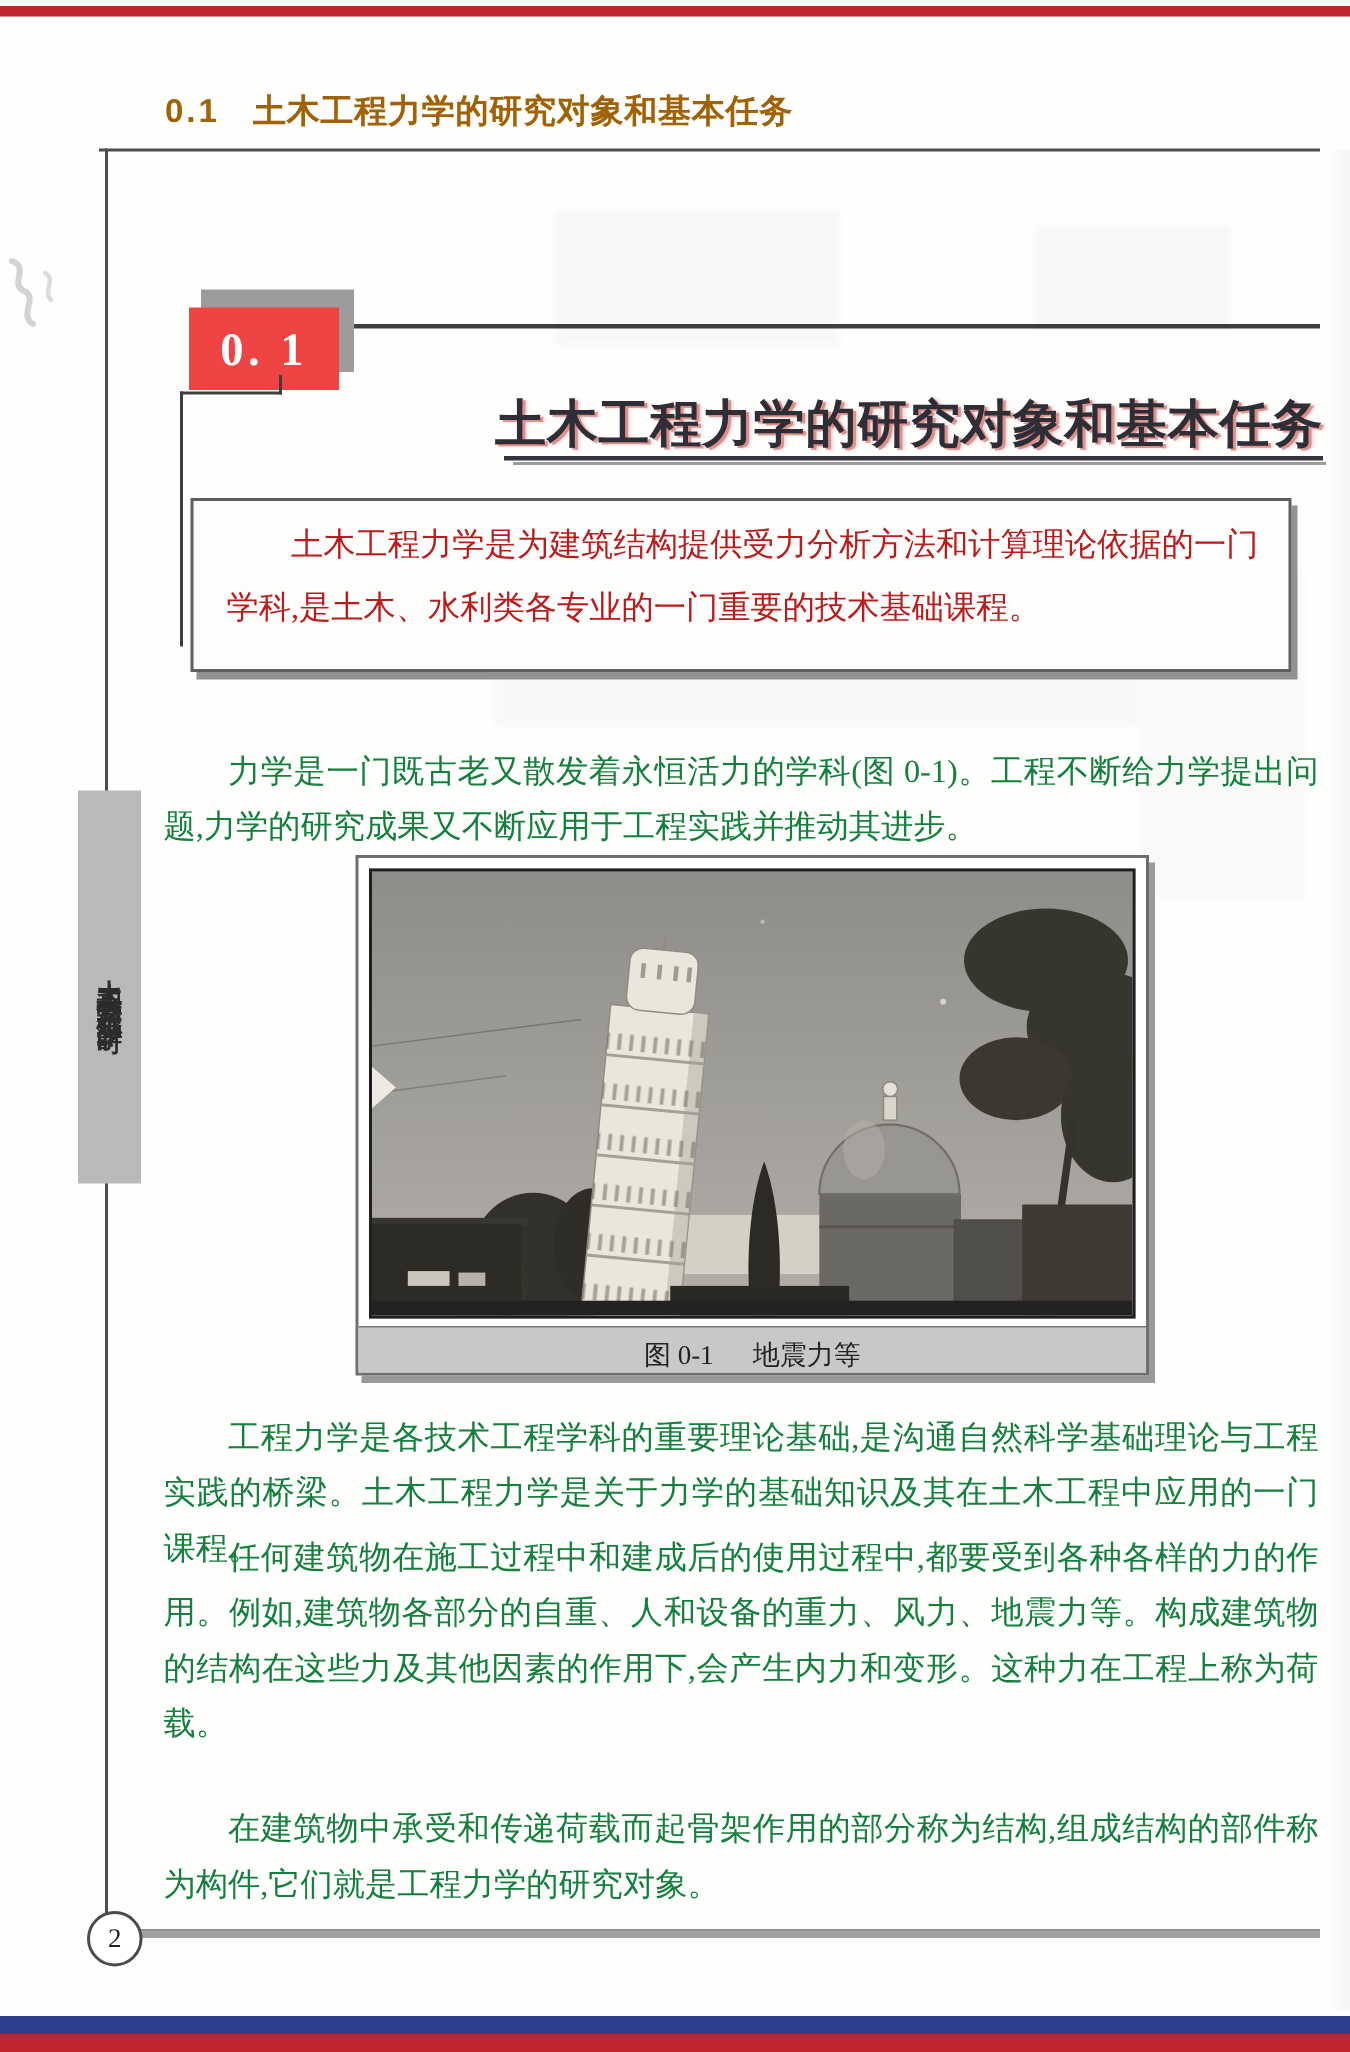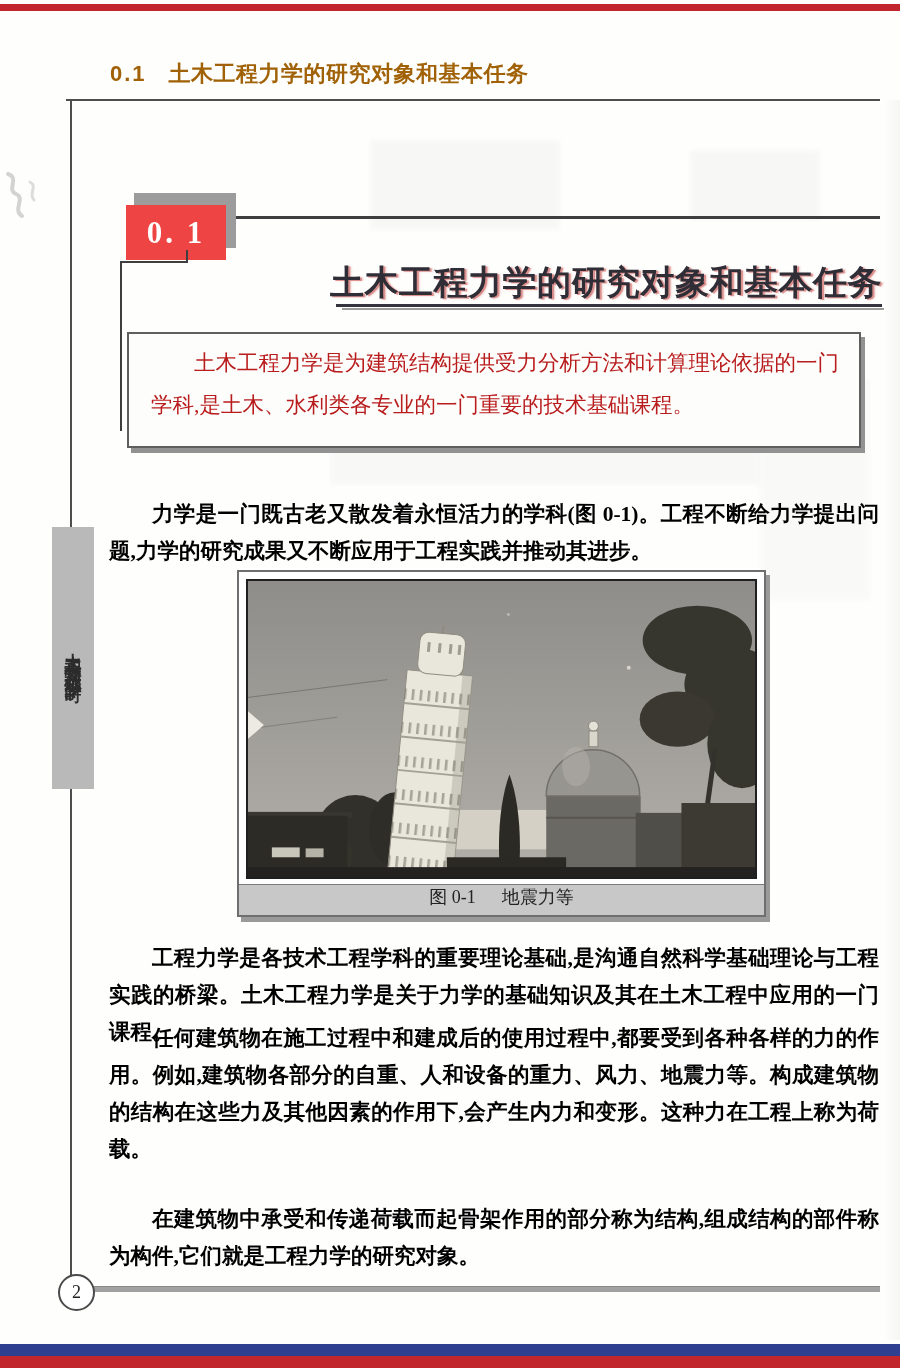--- a/index.html
+++ b/index.html
@@ -45,33 +45,33 @@
     text-shadow:2px 1px 0 rgba(196,62,58,.45),3px 1px 2px rgba(196,62,58,.25);}
   .title-underline-dark{left:336px;top:304px;width:546px;height:3px;background:#35343d;}
   .title-underline-gray{left:342px;top:308px;width:542px;height:2px;background:#9c9c9c;}
   
   .intro-box{left:127px;top:332px;width:688px;height:86px;background:#fdfdfc;
     border:2px solid #5f5f5f;box-shadow:4px 5px 0 #929292;
     padding:8px 20px 18px 22px;}
   .intro-box p{margin:0;font-size:21.5px;line-height:42px;text-indent:2em;
     text-align:justify;color:#b91c1c;}
   
-  .para{left:109px;width:770px;font-size:21.5px;line-height:37px;color:#000000;
-    text-indent:2em;text-align:justify;margin:0;font-weight:bold;}
+  .para{left:109px;width:770px;font-size:21.5px;line-height:37px;color:#15803d;
+    text-indent:2em;text-align:justify;margin:0;}
   .para-1{top:496px;}
   .para-2{top:940px;}
   .para-3{top:1020px;}
   .para-4{top:1201px;}
   
   .figure{left:237px;top:570px;width:525px;background:#fff;border:2px solid #6e6e6e;
     box-shadow:4px 5px 0 #9a9a9a;}
   .photo{margin:7px 7px 5px 7px;height:296px;border:2px solid #1f1f1f;overflow:hidden;background:#a2a09b;}
   .photo svg{display:block;width:100%;height:100%;}
   .caption-bar{height:30px;background:#c8c8c8;border-top:1px solid #7a7a7a;
-    display:flex;align-items:flex-start;justify-content:center;
+    display:flex;align-items:flex-end;justify-content:center;
     font-size:18px;color:#222;}
   .caption-bar .cap-label{margin-right:26px;}
   
   .page-circle{left:58px;top:1274px;width:33px;height:33px;border:2px solid #4b4b4b;
     border-radius:50%;background:#fff;display:flex;align-items:center;justify-content:center;
     font-size:18px;color:#222;}
   .footer-rule{left:93px;top:1286px;width:787px;height:5px;background:#a1a1a1;
     border-top:1px solid #8a8a8a;}
   
   .ghost{background:#9a9a9a;opacity:.06;filter:blur(2px);}

